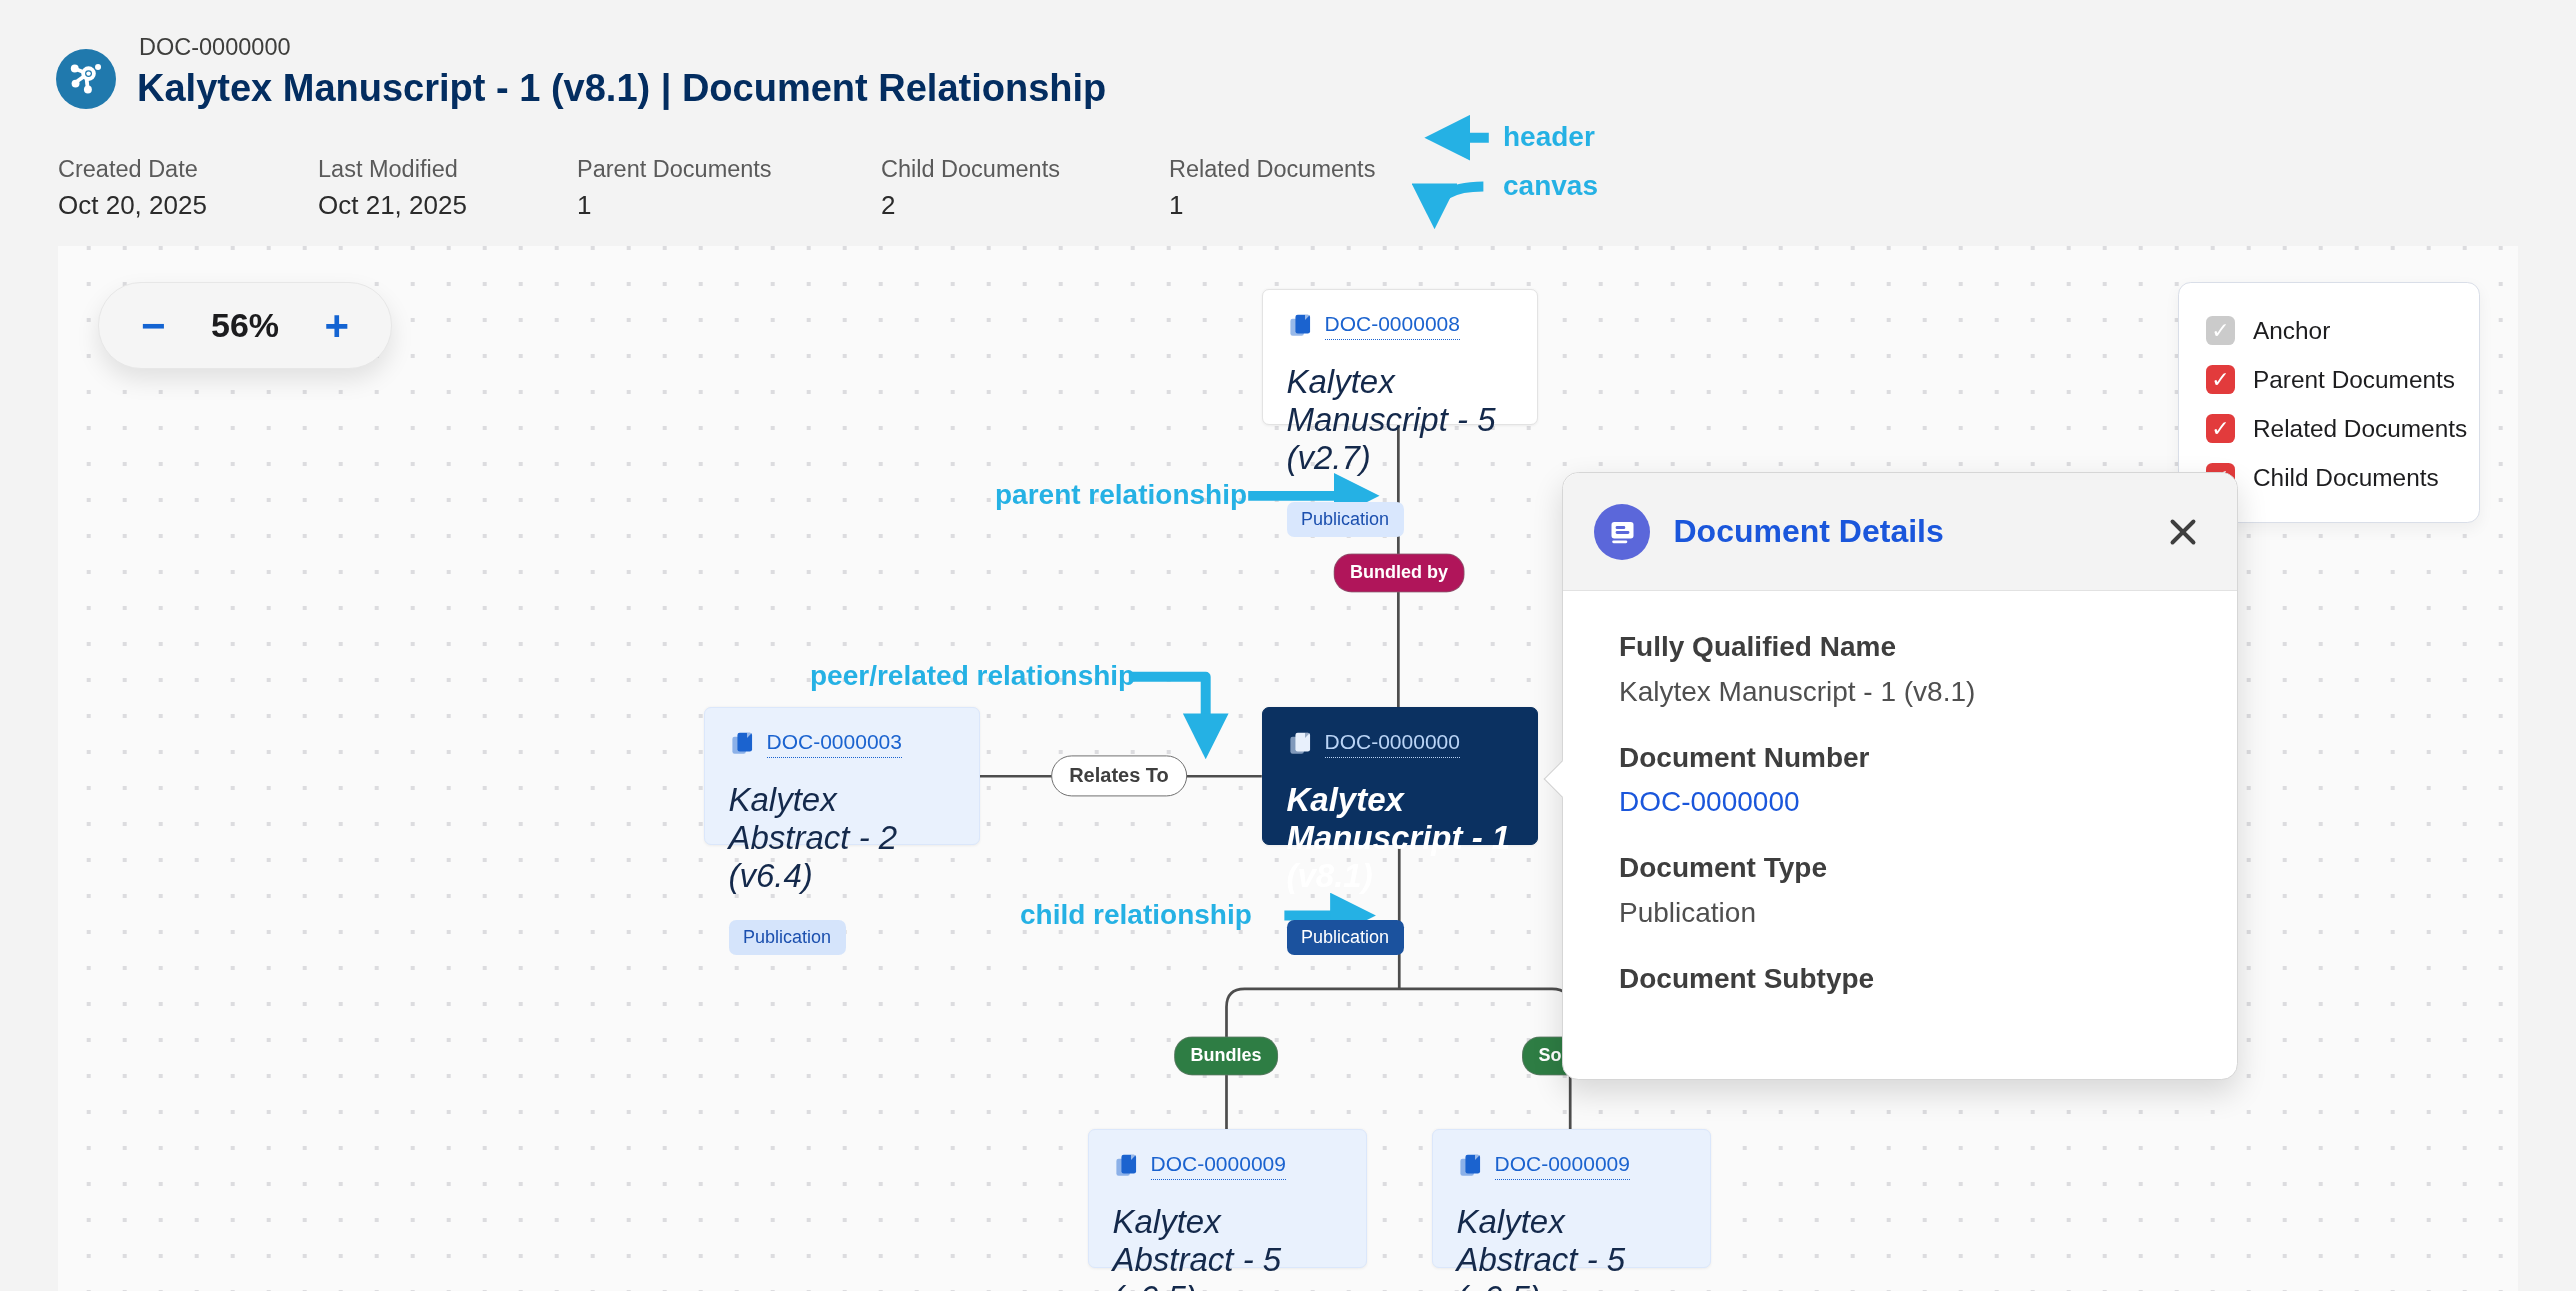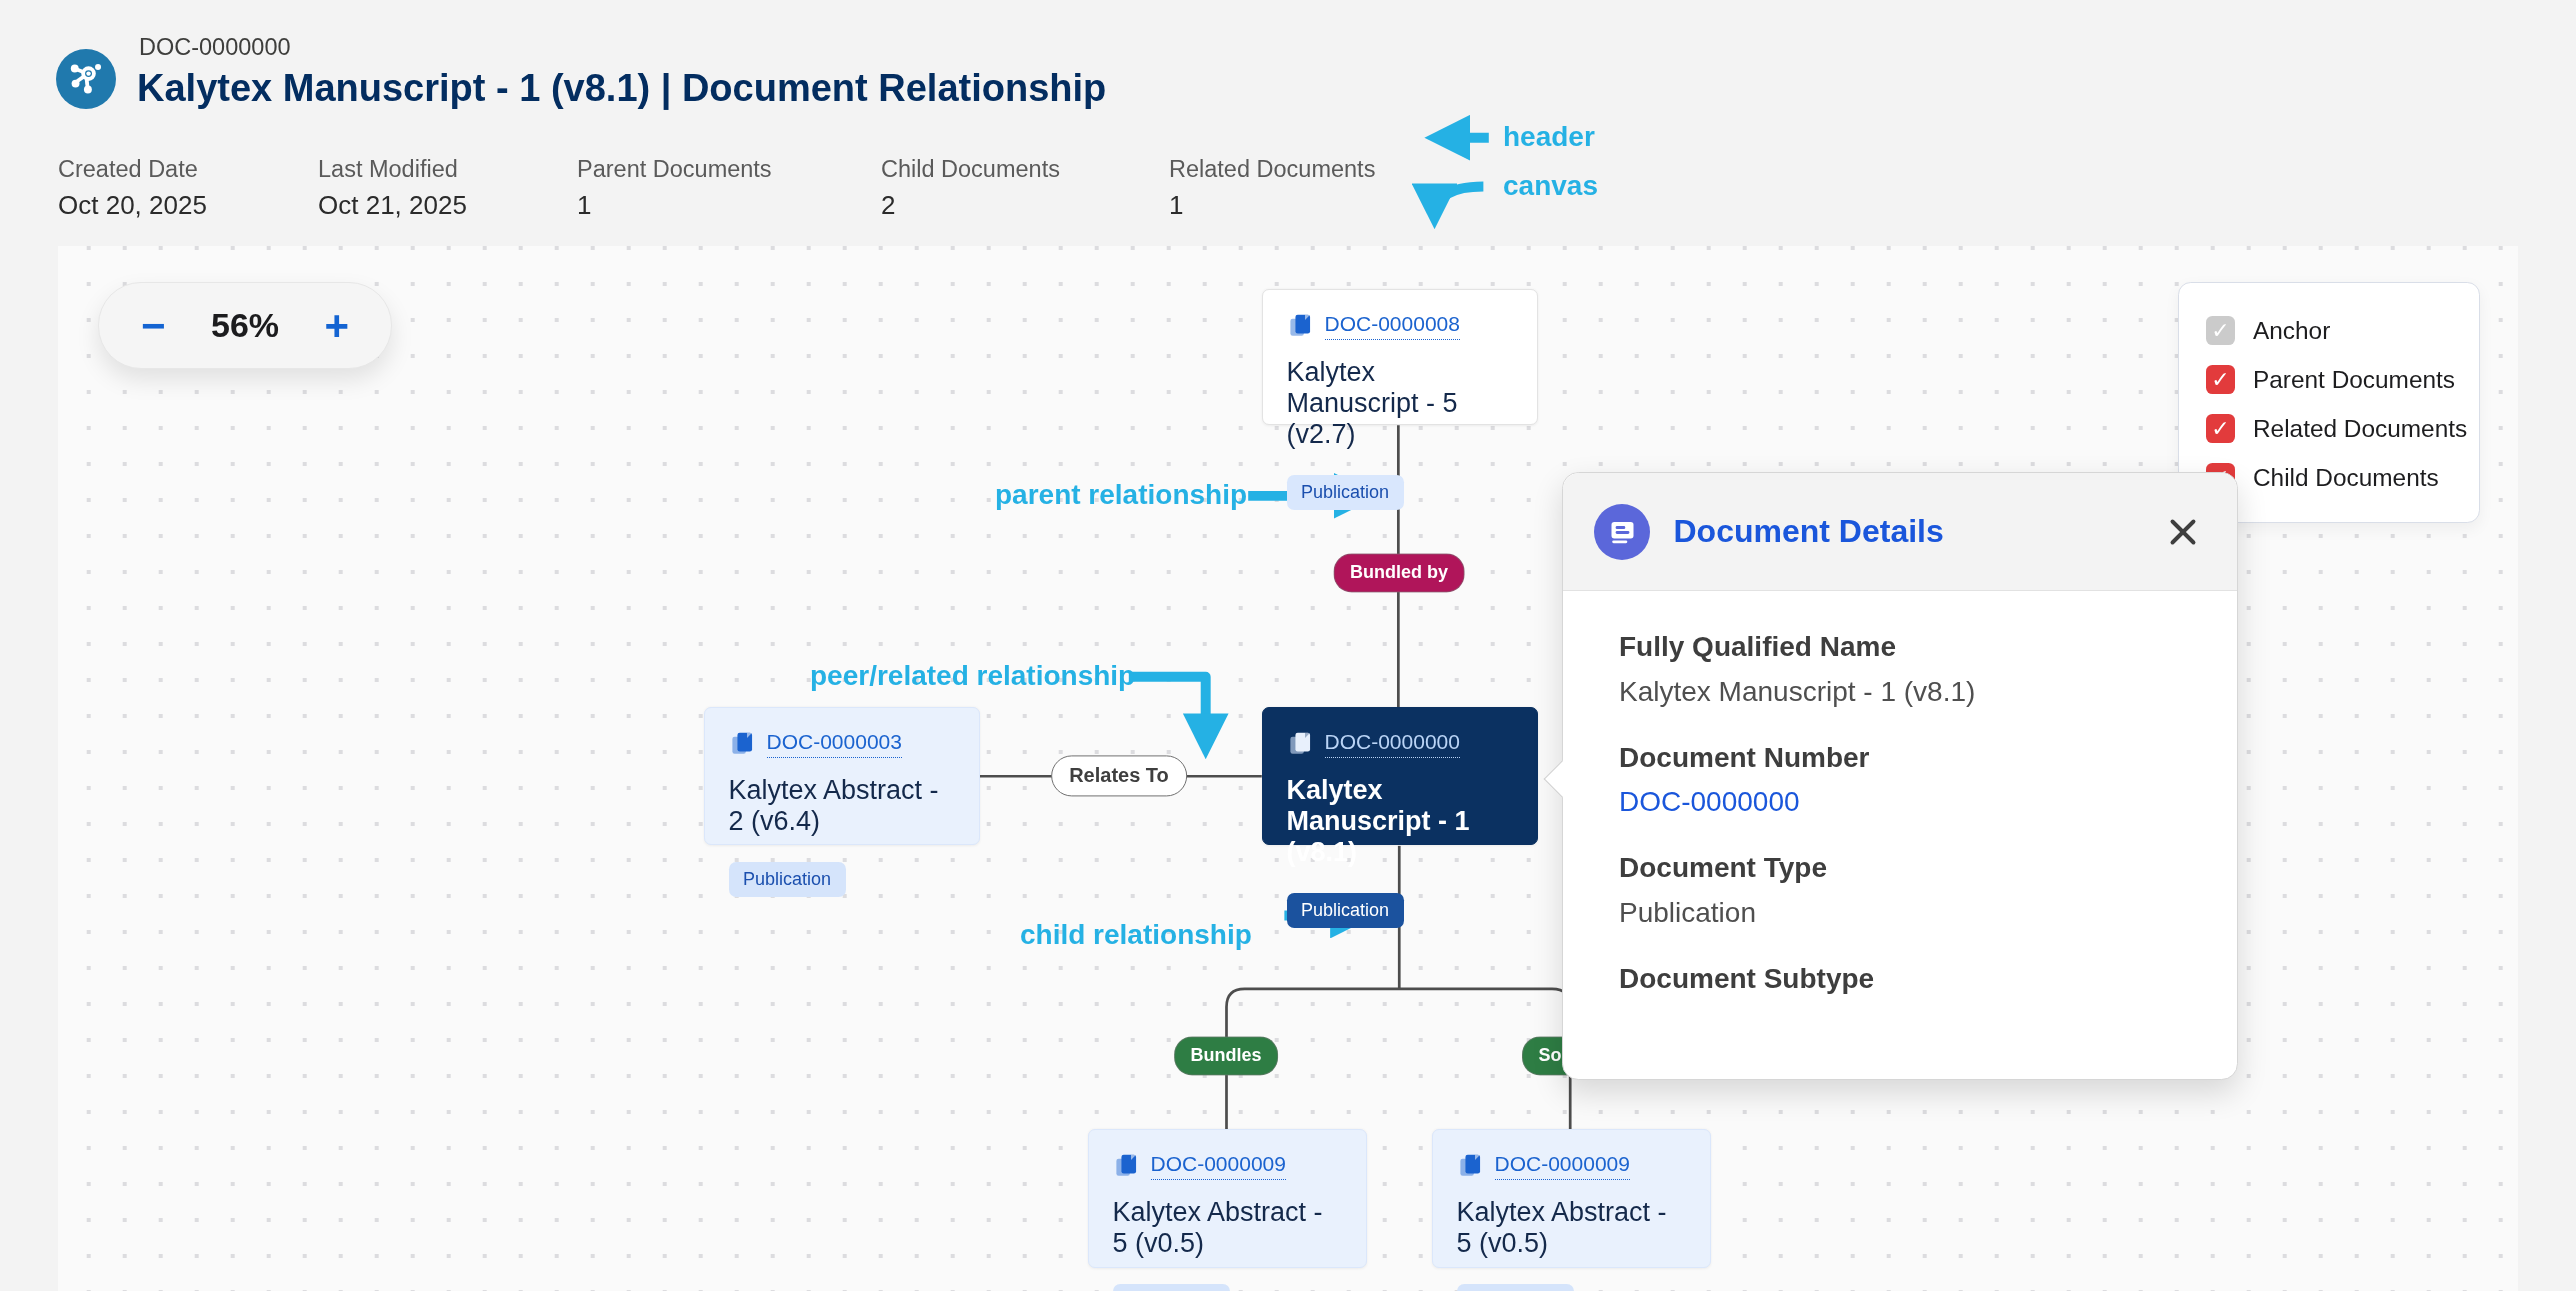--- a/index.html
+++ b/index.html
@@ -51,21 +51,21 @@
   
   .node{border-radius:7px;box-sizing:border-box;padding:22px 23.5px;z-index:4;
     box-shadow:0 0.9px 2.7px rgba(0,0,0,.06);cursor:pointer;}
   .node.white{background:#ffffff;border:0.9px solid #e3e3e3;}
   .node.light{background:#e9f1fd;border:0.9px solid #dbe7fb;}
   .node.dark{background:#0b3161;border:0.9px solid #0b3161;}
   .node-head{display:flex;align-items:center;gap:11px;}
   .node-link{font-size:21px;color:#1b63cf;border-bottom:1.8px dotted #1b63cf;
     padding-bottom:2.7px;cursor:pointer;}
   .node.dark .node-link{color:#bad4f6;border-bottom-color:#bad4f6;}
-  .node-name{font-size:27px;color:#14294b;margin-top:17px;}
+  .node-name{font-size:33px;color:#14294b;margin-top:23px;font-style:italic;}
   .node.dark .node-name{color:#ffffff;font-weight:bold;}
   .node-badge{display:inline-block;margin-top:25px;font-size:18px;color:#1b4fae;
     background:#d5e4fb;border-radius:7.2px;padding:7.2px 14.5px;}
   .node.white .node-badge{background:#d9e7fd;}
   .node.dark .node-badge{background:#1b529e;color:#ffffff;}
 
   
   .edge-badge{transform:translate(-50%,-50%);font-size:18px;font-weight:bold;color:#fff;
     border-radius:18px;padding:8.1px 15.4px;white-space:nowrap;z-index:5;
     border:1.8px solid rgba(120,120,120,.55);}
@@ -163,21 +163,21 @@
     <path d="M1380 548 H1512" marker-end="url(#cy)"></path>
     <path d="M1248 748 H1333 V826" marker-end="url(#cy)"></path>
     <path d="M1420 1012 H1508" marker-end="url(#cy)"></path>
   </g>
 </svg>
 
 <div class="abs annot" style="left:1503px;top:121px;">header</div>
 <div class="abs annot" style="left:1503px;top:170px;">canvas</div>
 <div class="abs annot" style="left:995px;top:479px;">parent relationship</div>
 <div class="abs annot" style="left:810px;top:660px;">peer/related relationship</div>
-<div class="abs annot" style="left:1020px;top:899px;margin-top:20px;">child relationship</div>
+<div class="abs annot" style="left:1020px;top:899px;">child relationship</div>
 
 <div class="abs zoom-pill">
   <button class="zoom-btn">−</button>
   <div class="zoom-level">56%</div>
   <button class="zoom-btn">+</button>
 </div>
 
 <div class="abs legend">
   <div class="legend-row">
     <div class="cbx disabled">✓</div>

